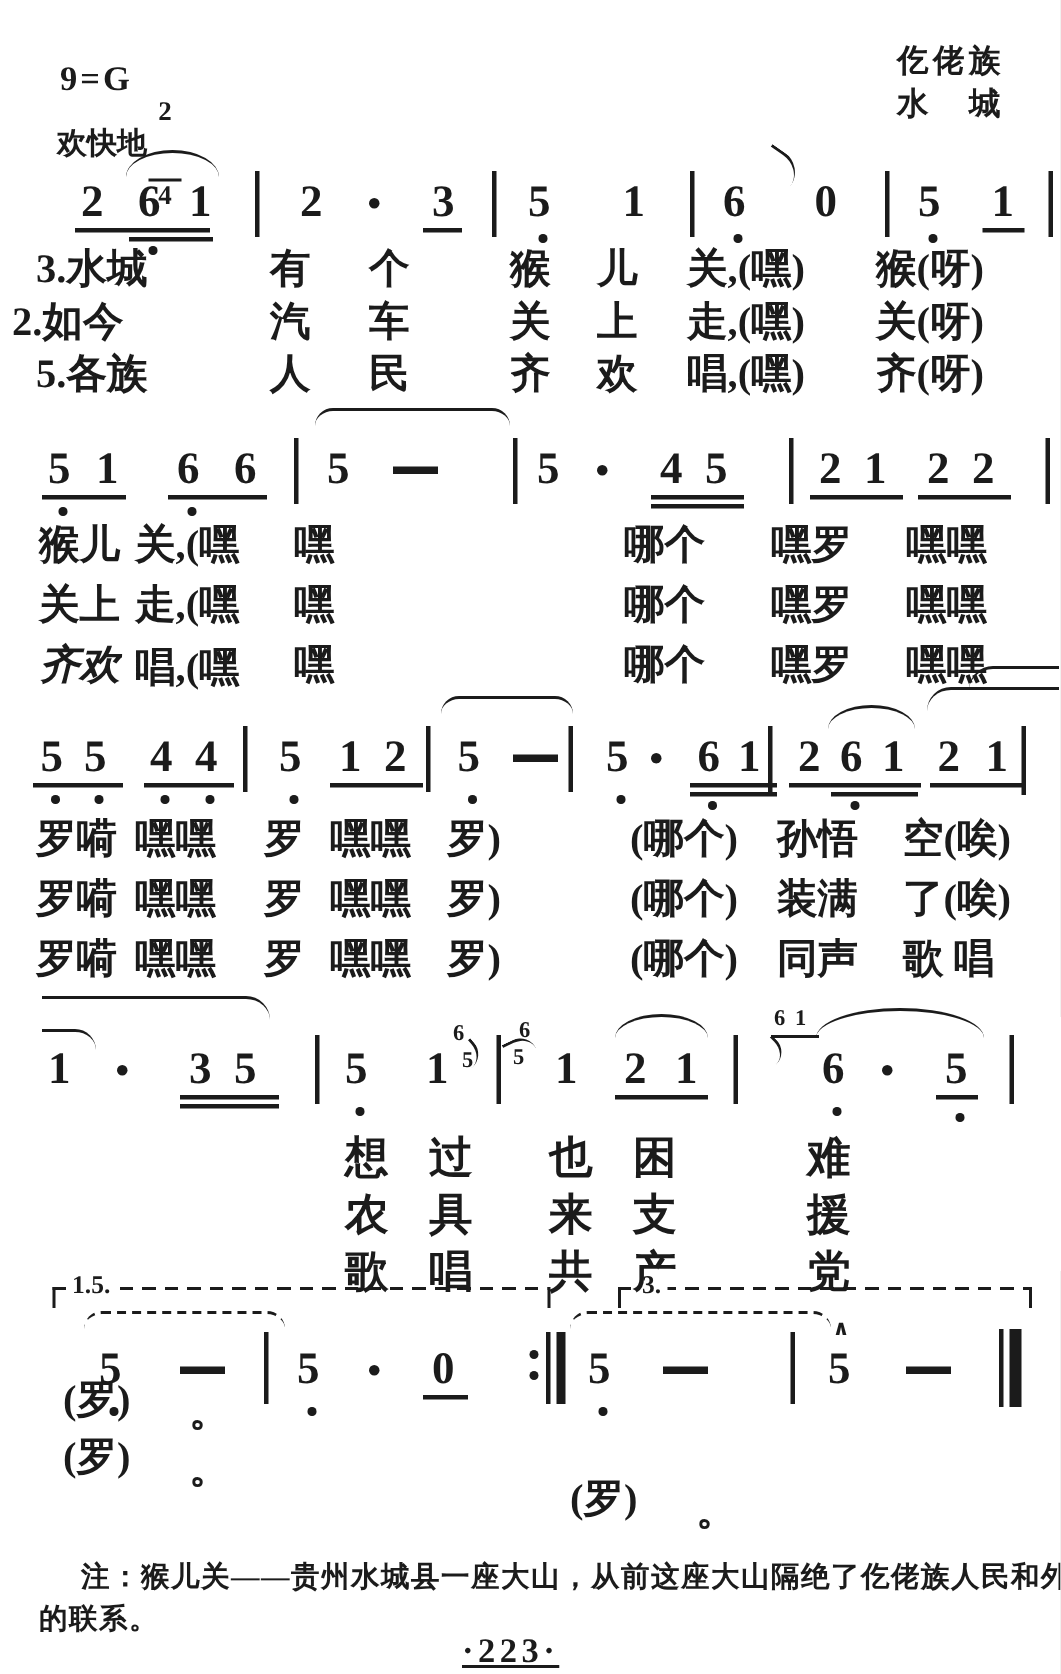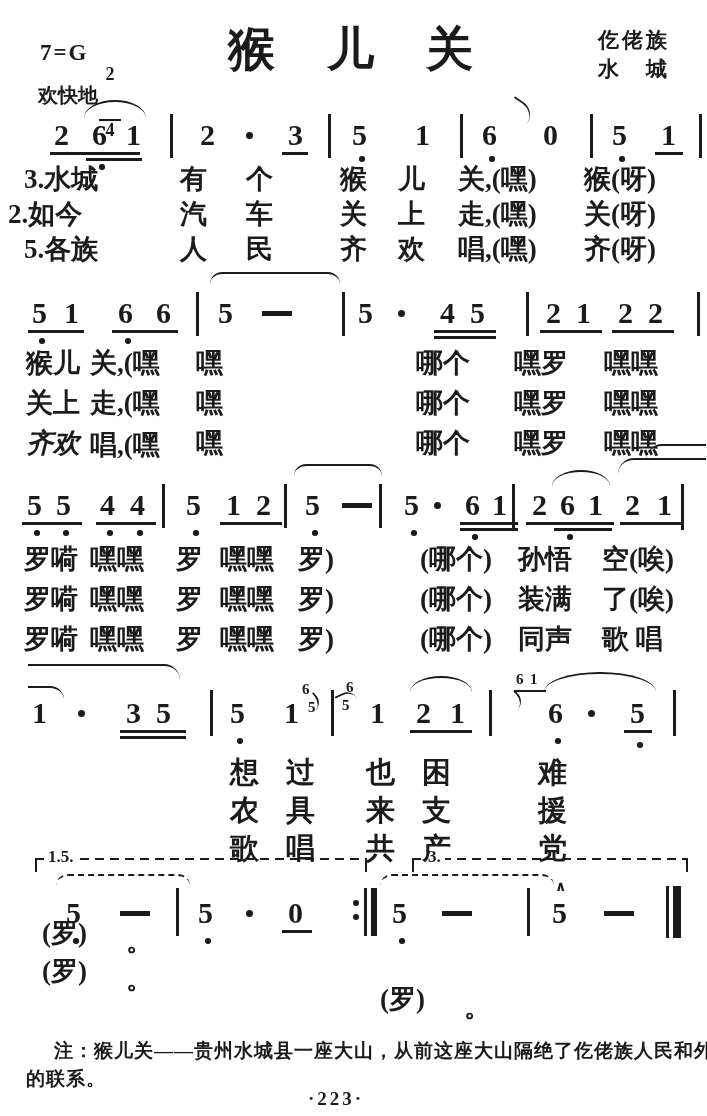--- a/index.html
+++ b/index.html
@@ -26,33 +26,32 @@
   .arc.arcS{border-radius:50% 50% 0 0 / 100% 100% 0 0;}
   .arc.flat{border-radius:12px 12px 0 0;}
   .arc.flatL{border-radius:16px 0 0 0;}
   .arc.flatR{border-radius:0 16px 0 0;}
   .arc.dash{border-top-style:dashed;}
   .dot{position:absolute;width:5.5px;height:5.5px;background:#1b1b1b;border-radius:50%;}
   .ndash{position:absolute;height:5px;background:#1b1b1b;}
   .fer{position:absolute;font-size:14px;font-weight:bold;line-height:1;}
   .lab{position:absolute;font-size:17px;font-weight:bold;background:#fff;padding:0 4px;line-height:1;}
   .foot{font-size:19px;font-weight:bold;letter-spacing:1px;}
-  .pageno{font-size:19px;font-weight:bold;letter-spacing:3px;}
+  .pageno{font-size:23px;font-weight:bold;letter-spacing:3px;text-decoration:underline;}
 </style>
 </head>
 <body>
 
 <div class="page">
 
-  <span class="abs key" style="left:40px;top:40px;">7=G</span>
+  <span class="abs key" style="left:40px;top:40px;">9=G</span>
   <span class="abs frac" style="left:99px;top:29px;">
     <span class="num">2</span>
     <span class="den">4</span>
   </span>
-  <span class="abs title" style="left:228px;top:18px;">猴儿关</span>
   <span class="abs origin" style="left:598px;top:26px;">仡佬族</span>
   <span class="abs origin" style="left:598px;top:55px;">水　城</span>
   <span class="abs tempo" style="left:38px;top:82px;">欢快地</span>
 
   <div id="score">
       <span class="note" style="left: 54px; top: 120px;">2</span>
       <span class="note" style="left: 92px; top: 120px;">6</span>
       <span class="dot" style="left: 99px; top: 164px;"></span>
       <span class="note" style="left: 126px; top: 120px;">1</span>
       <span class="note" style="left: 200px; top: 120px;">2</span>

